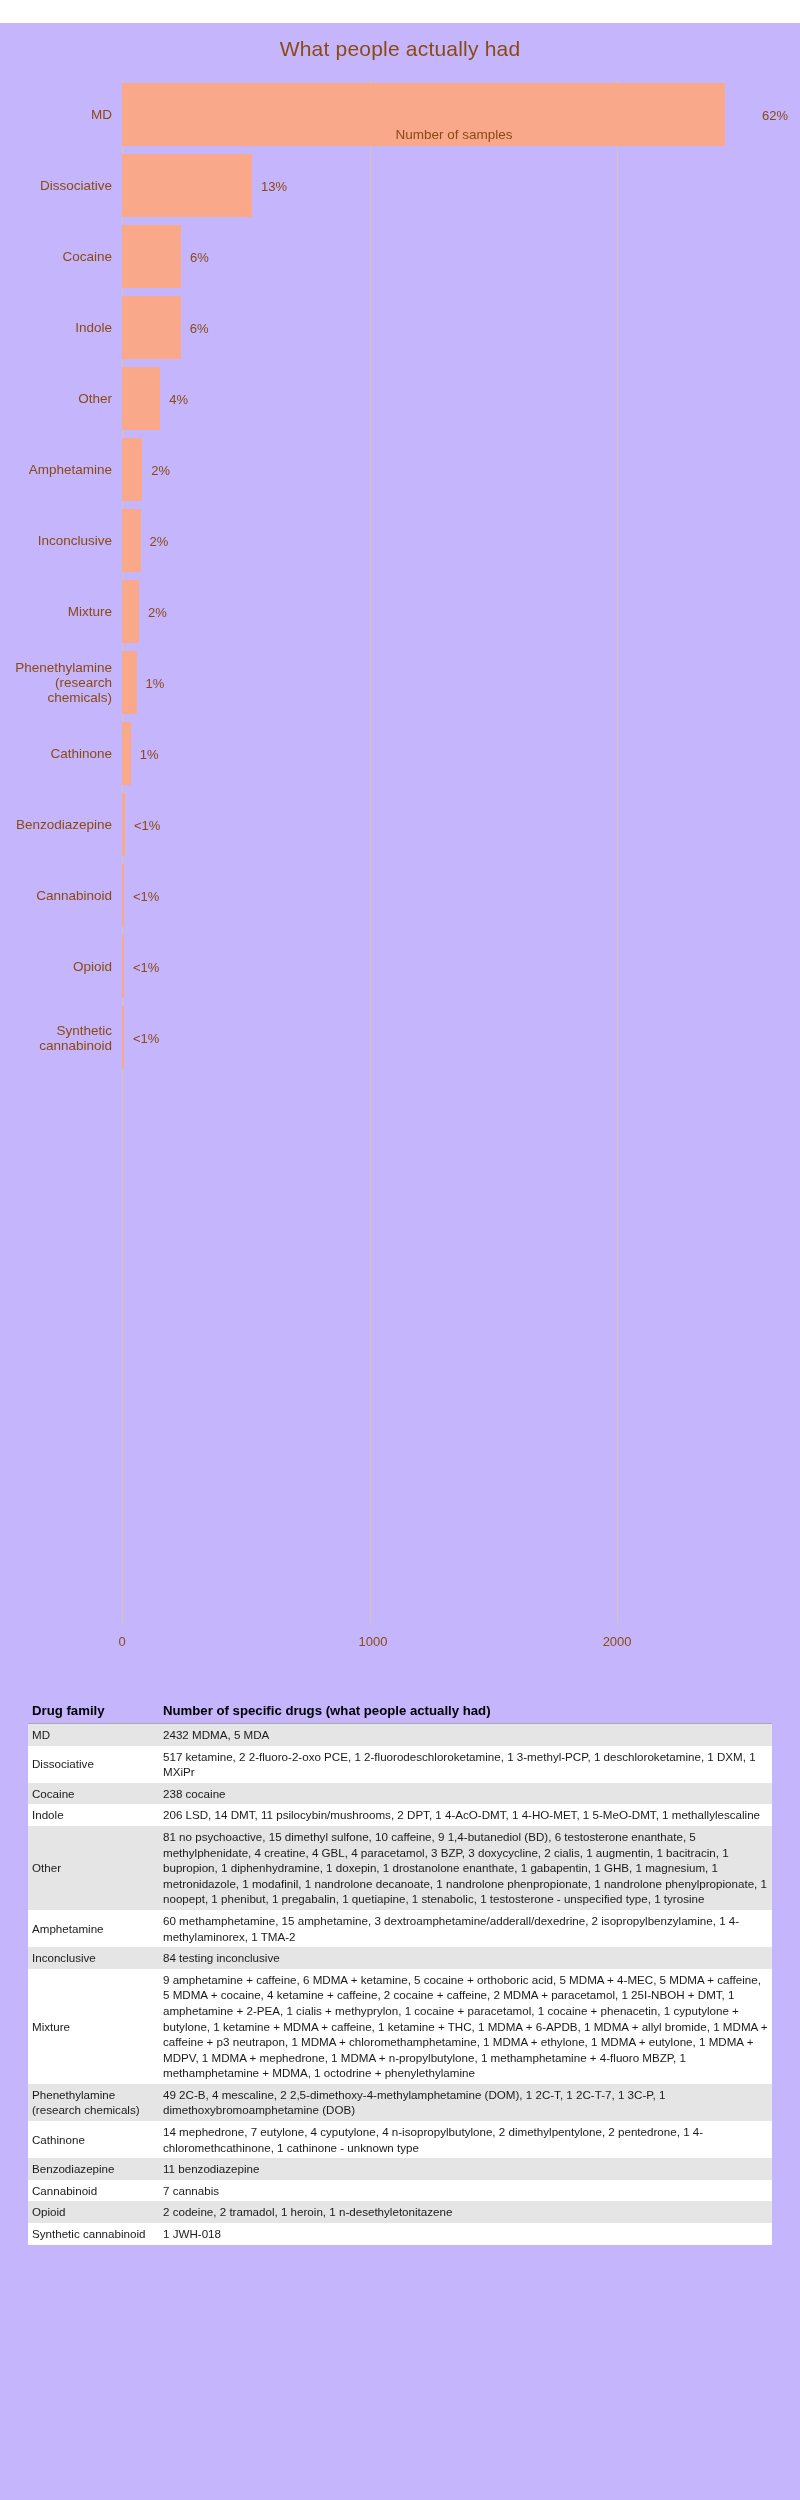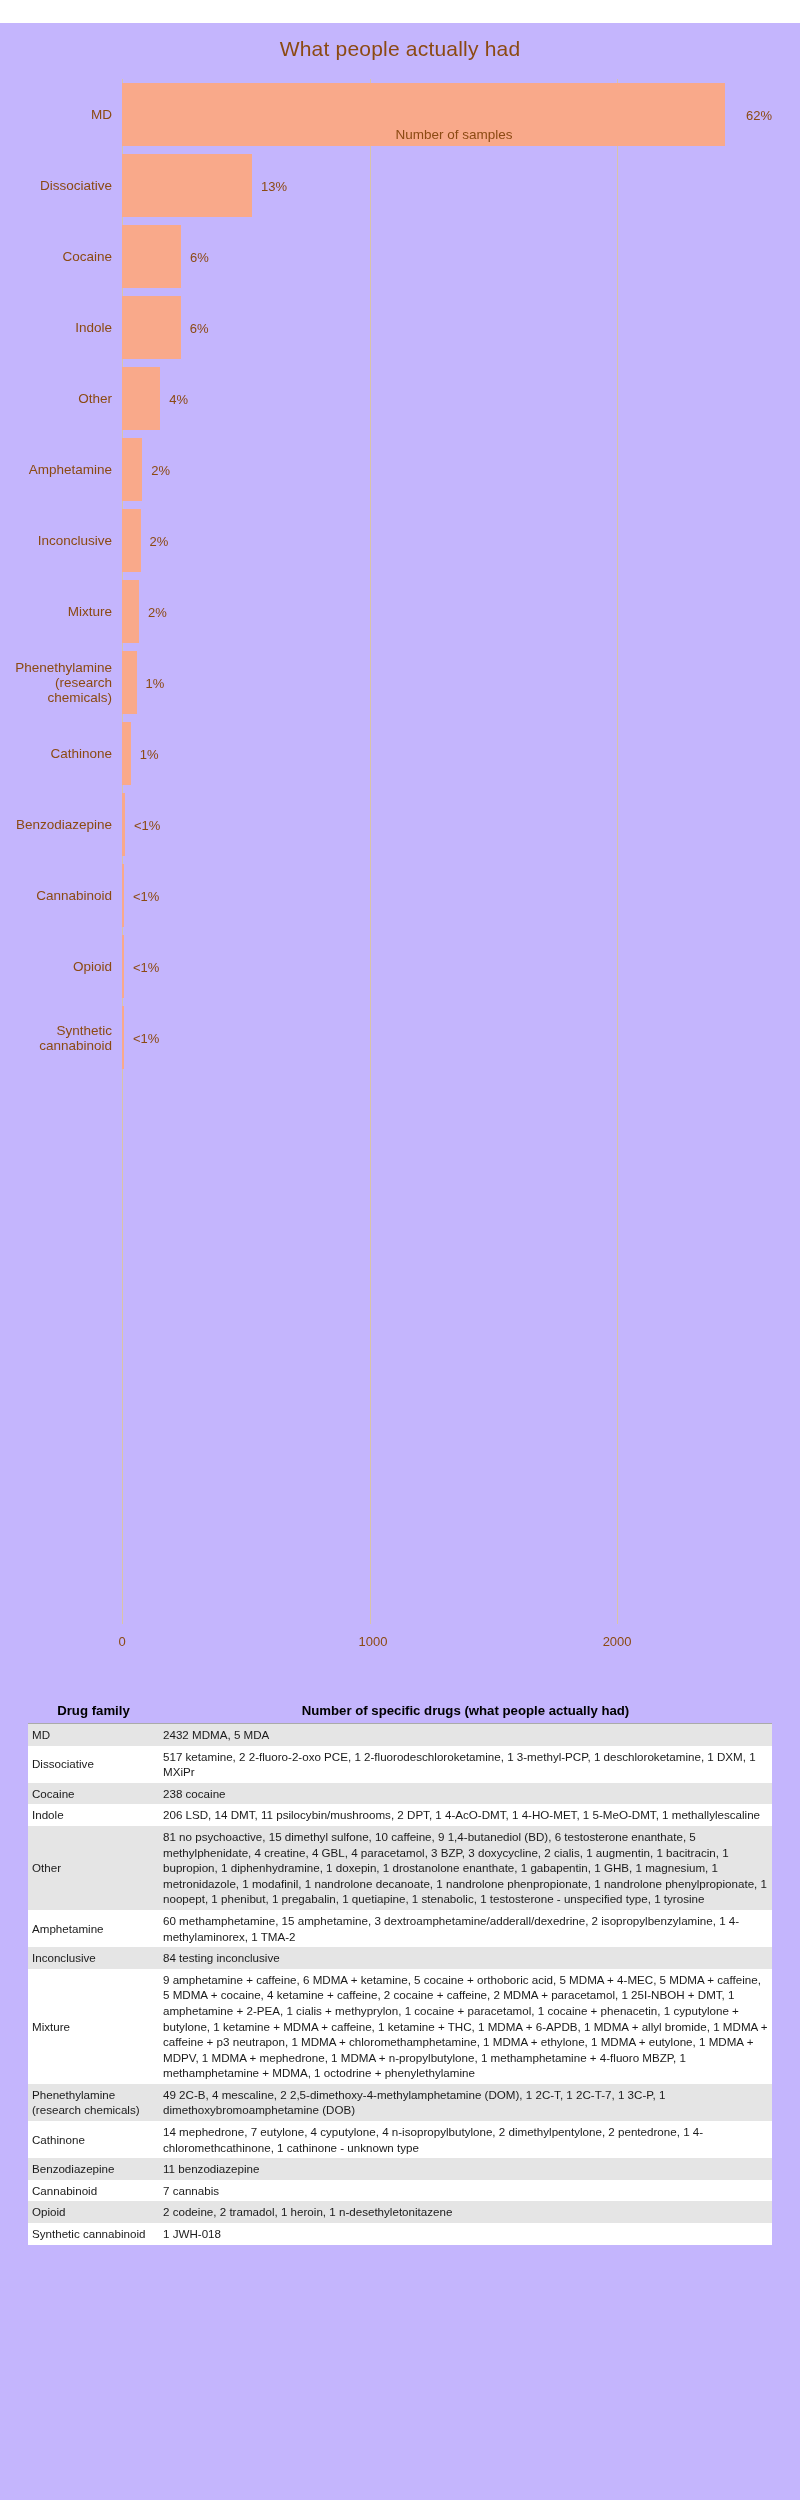--- a/index.html
+++ b/index.html
@@ -84,21 +84,21 @@
   .table-wrap {
     position: absolute;
     left: 28px;
     top: 1678px;
     width: 744px;
     font-size: 11.6px;
     color: #111;
   }
   table.dt { width: 100%; border-collapse: collapse; table-layout: fixed; }
   table.dt th {
-    text-align: center;
+    text-align: left;
     font-size: 13.2px;
     font-weight: bold;
     color: #000;
     padding: 2px 4px 5px 4px;
     border-bottom: 1px solid #aaa;
     vertical-align: bottom;
   }
   table.dt td {
     padding: 3px 4px;
     vertical-align: middle;
@@ -120,21 +120,21 @@
     <div class="gridlines" id="gridlines">
         <div class="gridline" style="left: 122px;"></div>
         <div class="gridline" style="left: 369.547px;"></div>
         <div class="gridline" style="left: 617.094px;"></div>
       </div>
     <div class="rows" id="bar-rows">
         <div class="brow">
           <div class="cat-label">MD</div>
           <div class="bar-wrap">
             <div class="bar" style="width: 603.272px;"></div>
-            <div class="bar-val" style="left: 624px;">62%</div>
+            <div class="bar-val" style="left: 640px;">62%</div>
           </div>
         </div>
         <div class="brow">
           <div class="cat-label">Dissociative</div>
           <div class="bar-wrap">
             <div class="bar" style="width: 129.962px;"></div>
             <div class="bar-val" style="left: 138.962px;">13%</div>
           </div>
         </div>
         <div class="brow">

